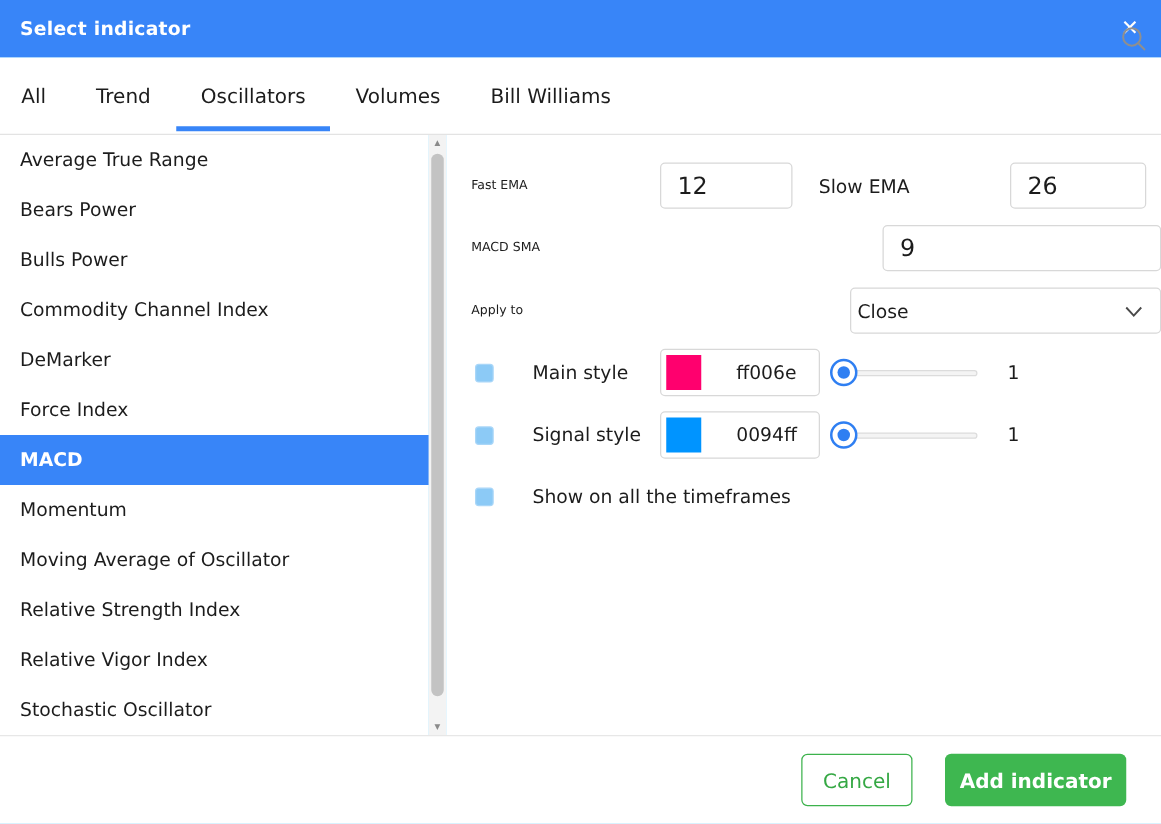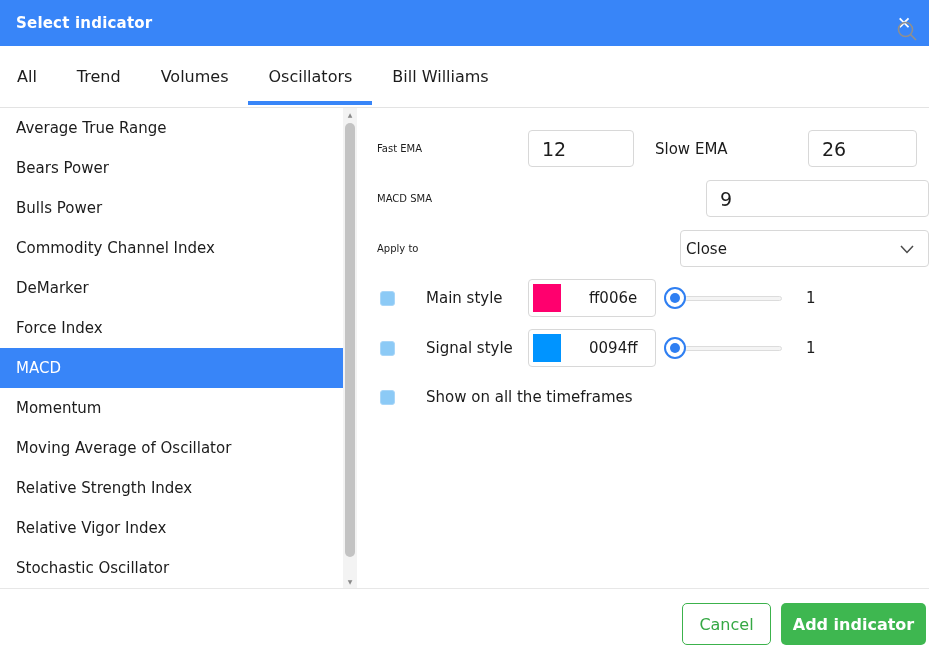--- a/index.html
+++ b/index.html
@@ -18,21 +18,21 @@
   
   .tabs{position:absolute;top:46px;left:0;right:0;height:62px;border-bottom:1px solid #e3e3e3;display:flex;padding-left:17px;box-sizing:border-box;background:#fff;}
   .tab{position:relative;display:flex;align-items:center;padding:0 20px;font-size:16px;cursor:pointer;white-space:nowrap;}
   .tab:first-child{padding-left:0;padding-right:20px;}
   .tab.active::after{content:"";position:absolute;left:0;right:0;bottom:2px;height:4px;background:#3885f8;}
   .search-btn{position:absolute;right:11px;top:20px;width:22px;height:22px;cursor:pointer;}
 
   
   .list{position:absolute;top:108px;left:0;width:343px;height:480px;background:#fff;}
   .list-item{height:40px;display:flex;align-items:center;padding-left:16px;font-size:15px;cursor:pointer;}
-  .list-item.selected{background:#3885f8;color:#fff;font-weight:normal;}
+  .list-item.selected{background:#3885f8;color:#fff;font-weight:bold;}
 
   
   .scrollbar{position:absolute;top:108px;left:343px;width:14px;height:480px;background:#f3f3f3;}
   .sb-btn{position:absolute;left:0;width:14px;height:13px;display:flex;align-items:center;justify-content:center;font-size:6px;color:#8a8a8a;cursor:pointer;}
   .sb-btn.up{top:0;}
   .sb-btn.down{bottom:0;}
   .sb-thumb{position:absolute;top:15px;left:2px;width:10px;height:434px;background:#c3c3c3;border-radius:5px;cursor:pointer;}
 
   
   .panel{position:absolute;top:108px;left:357px;right:0;bottom:71px;padding:22px 0 0 20px;box-sizing:border-box;background:#fff;}
@@ -60,21 +60,21 @@
   .swatch.signal{background:#0094ff;}
   .color-text{margin-left:28px;font-size:15px;}
 
   .slider{display:flex;align-items:center;margin-left:8px;}
   .slider-thumb{width:22px;height:22px;border:2px solid #2f7ff2;border-radius:50%;background:#fff;box-sizing:border-box;display:flex;align-items:center;justify-content:center;cursor:pointer;z-index:1;}
   .slider-dot{width:10px;height:10px;border-radius:50%;background:#2f7ff2;}
   .slider-track{width:96px;height:3px;background:#f4f4f4;border:1px solid #dcdcdc;border-radius:3px;margin-left:-2px;}
   .slider-val{margin-left:24px;font-size:15px;}
 
   
-  .footer{position:absolute;bottom:0;left:0;right:0;height:71px;border-top:1px solid #e7e7e7;display:flex;align-items:center;justify-content:flex-end;padding-right:3px;gap:10px;box-sizing:border-box;background:#fff;}
+  .footer{position:absolute;bottom:0;left:0;right:0;height:71px;border-top:1px solid #e7e7e7;display:flex;align-items:center;justify-content:flex-end;padding-right:28px;gap:26px;box-sizing:border-box;background:#fff;}
   .btn{height:42px;border-radius:5px;font-size:16px;font-family:inherit;cursor:pointer;display:flex;align-items:center;justify-content:center;box-sizing:border-box;}
   .btn-cancel{width:89px;background:#fff;border:1px solid #3cb24c;color:#35a844;}
   .btn-add{width:145px;background:#3eb750;border:none;color:#fff;font-weight:bold;}
 </style>
 </head>
 <body>
 
 <div class="dialog">
 
   <div class="header">
@@ -84,25 +84,25 @@
     </div>
   </div>
 
   <div class="tabs">
     <div class="tab">
         <span>All</span>
       </div>
     <div class="tab">
         <span>Trend</span>
       </div>
-    <div class="tab">
-        <span>Volumes</span>
-      </div>
     <div class="tab active">
         <span>Oscillators</span>
+      </div>
+    <div class="tab">
+        <span>Volumes</span>
       </div>
     <div class="tab">
         <span>Bill Williams</span>
       </div>
   </div>
   <div class="search-btn">
     <svg width="22" height="22" viewBox="0 0 22 22">
       <circle cx="9.5" cy="9.5" r="7" fill="none" stroke="#8f8f8f" stroke-width="1.6"></circle>
       <line x1="14.6" y1="14.6" x2="20" y2="20" stroke="#8f8f8f" stroke-width="1.6"></line>
     </svg>

